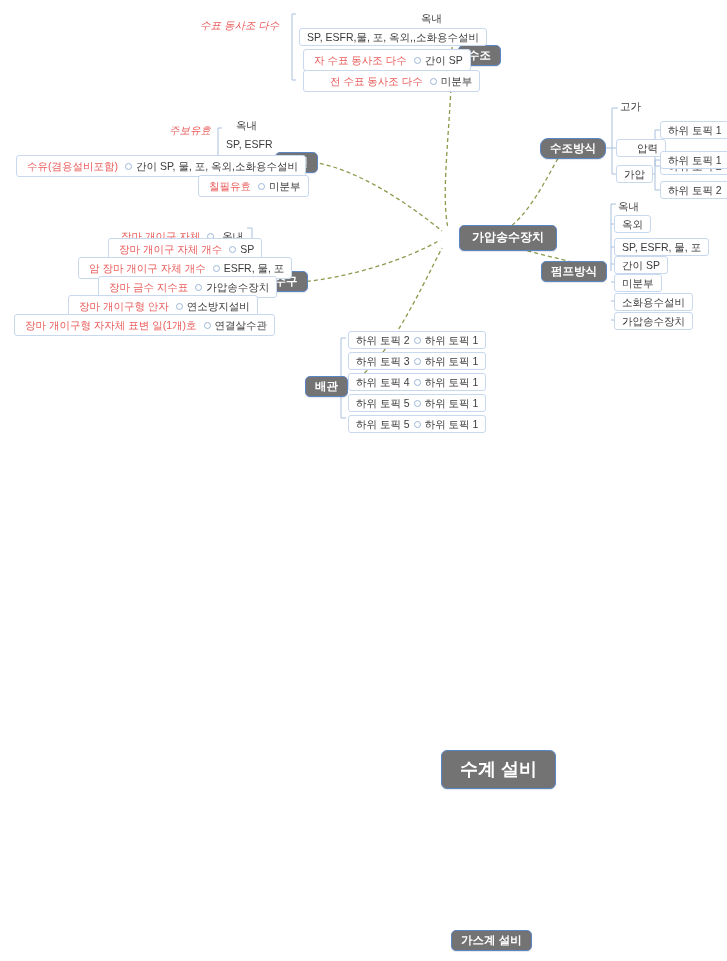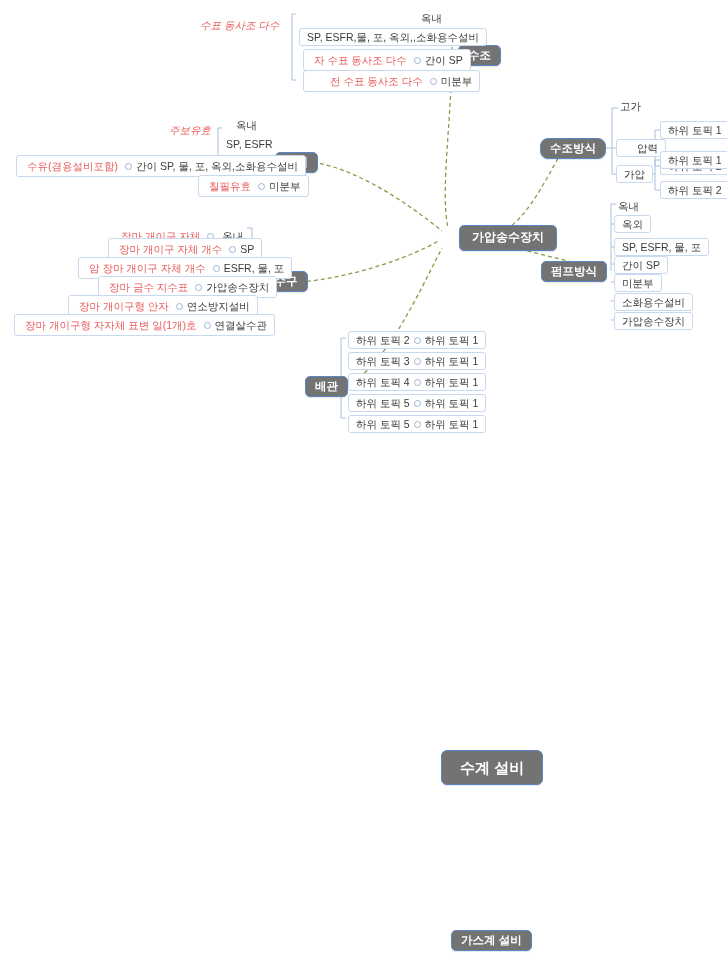--- a/index.html
+++ b/index.html
@@ -40,21 +40,21 @@
     border: 1px solid #5b86c6;
     border-radius: 5px;
     color: #ffffff;
     font-weight: bold;
     padding: 3px 9px;
     font-size: 11.5px;
     text-align: center;
     box-shadow: 0 1px 1px rgba(0,0,0,0.10);
   }
   .n-blue.big {
-    font-size: 15px;
+    font-size: 18px;
     padding: 8px 18px;
     border-radius: 6px;
   }
   .n-blue.mid {
     font-size: 12px;
     padding: 5px 12px;
   }
   
   .n-plain {
     color: #3b3b3b;

